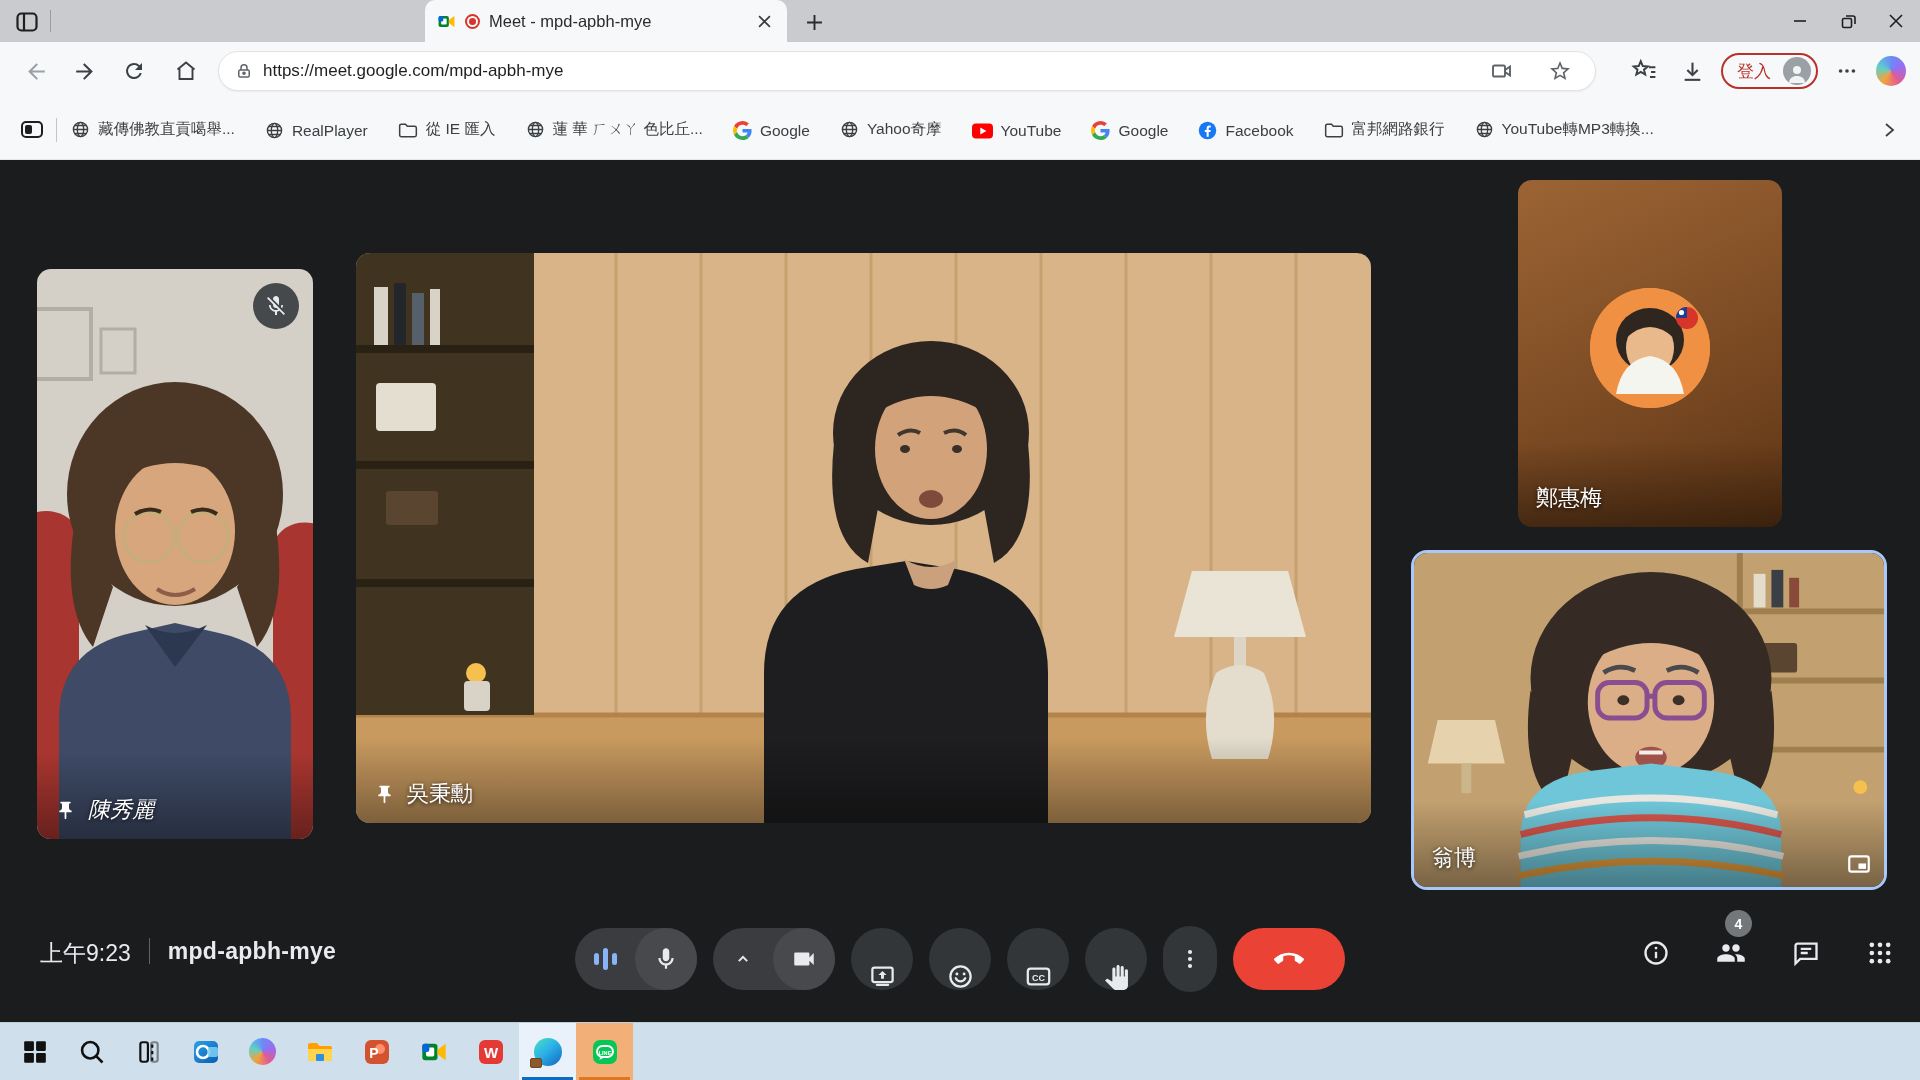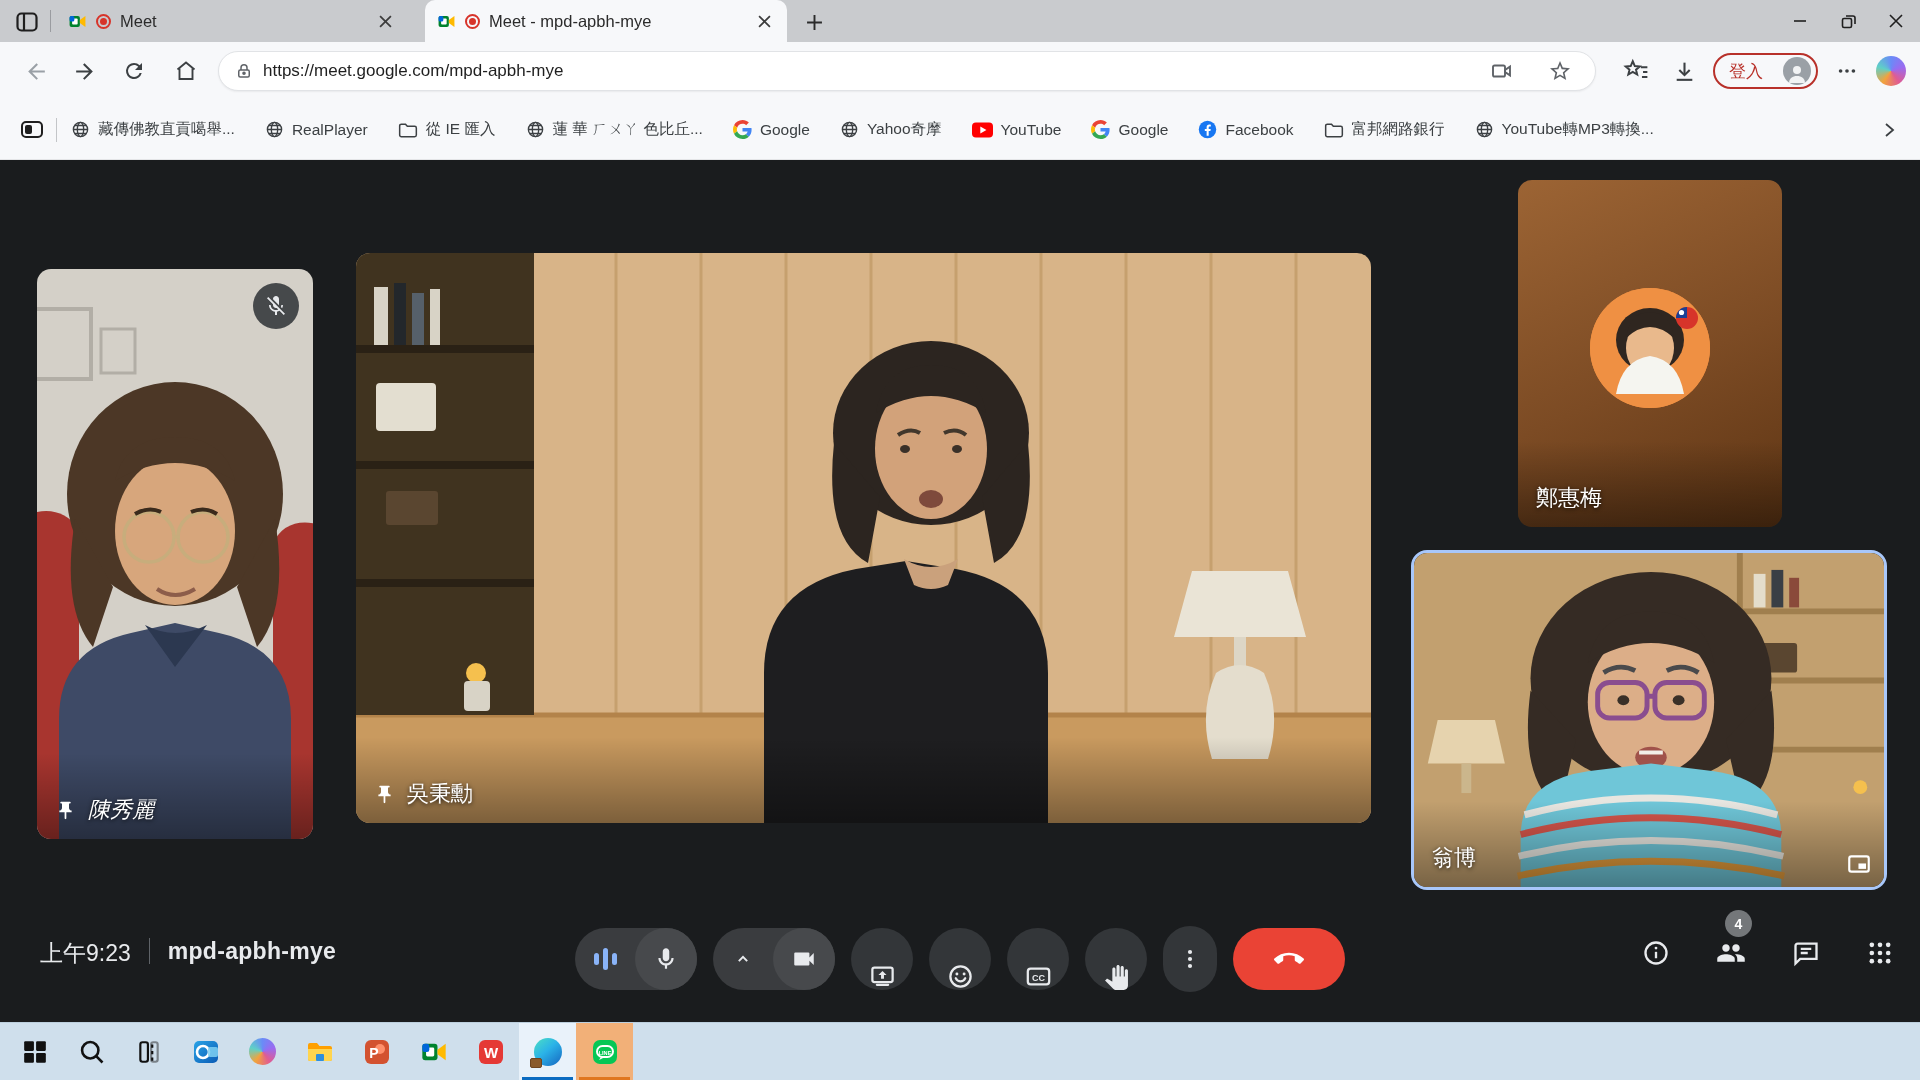--- a/index.html
+++ b/index.html
@@ -23,30 +23,30 @@
   .winbtn { width:48px; height:42px; border:none; background:transparent; display:flex; align-items:center; justify-content:center; cursor:pointer; }
 
   
   .toolbar { position:absolute; top:42px; left:0; width:1920px; height:58px; background:#f7f8fa; }
   .navbtn { position:absolute; top:12px; width:36px; height:34px; border:none; background:transparent; display:flex; align-items:center; justify-content:center; cursor:pointer; }
   .omnibox { position:absolute; left:218px; top:9px; width:1378px; height:40px; background:#ffffff; border:1px solid #e1e3e6; border-radius:20px; display:flex; align-items:center; padding:12px 16px; box-shadow:0 1px 2px rgba(0,0,0,.06); }
   .omni-url { font-size:17px; color:#1f1f1f; margin-left:10px; flex:1; white-space:nowrap; overflow:hidden; }
   .omni-right { display:flex; align-items:center; gap:20px; }
   .tool-right { position:absolute; right:0; top:0; height:58px; display:flex; align-items:center; gap:10px; padding-right:14px; }
   .toolbtn { width:38px; height:36px; border:none; background:transparent; display:flex; align-items:center; justify-content:center; cursor:pointer; }
-  .signin { height:36px; border:2px solid #b8312a; border-radius:19px; background:transparent; display:flex; align-items:center; gap:20px; padding:0 5px 0 14px; cursor:pointer; }
+  .signin { height:36px; border:2px solid #b8312a; border-radius:19px; background:transparent; display:flex; align-items:center; gap:12px; padding:0 5px 0 14px; cursor:pointer; }
   .signin-label { color:#b8312a; font-size:17px; }
   .avatar-circ { width:28px; height:28px; border-radius:50%; background:#9aa0a6; display:flex; align-items:flex-end; justify-content:center; overflow:hidden; }
   .copilot { width:30px; height:30px; border-radius:50%; background:conic-gradient(#6a8bf7,#9a6bf0,#e05c92,#f2a33c,#5fd0c7,#6a8bf7); border:none; cursor:pointer; }
 
   
   .bookmarks { position:absolute; top:100px; left:0; width:1920px; height:60px; background:#f7f8fa; border-bottom:1px solid #e4e5e7; display:flex; align-items:center; padding:0 16px; }
   .bm-sidebar { width:32px; height:30px; border:none; background:transparent; display:flex; align-items:center; justify-content:center; cursor:pointer; }
   .bm-sep { width:1px; height:24px; background:#c3c5c8; margin:0 14px 0 8px; }
-  .bm-items { display:flex; align-items:center; gap:30px; flex:1; overflow:hidden; }
+  .bm-items { display:flex; align-items:flex-end; gap:30px; flex:1; overflow:hidden; }
   .bm-item { display:flex; align-items:center; gap:8px; border:none; background:transparent; cursor:pointer; white-space:nowrap; }
   .bm-label { font-size:15.5px; color:#3c4043; }
   .bm-more { width:30px; height:30px; border:none; background:transparent; display:flex; align-items:center; justify-content:center; cursor:pointer; }
 
   
   .content { position:absolute; top:161px; left:0; width:1920px; height:861px; background:#1a1c1e; }
   .tile { position:absolute; border-radius:14px; overflow:hidden; cursor:pointer;text-align:right; }
   .tile::after { content:""; position:absolute; left:0; right:0; bottom:0; height:86px; background:linear-gradient(transparent, rgba(0,0,0,.38)); pointer-events:none; }
   .tile-name { position:absolute; left:18px; bottom:14px; display:flex; align-items:center; gap:12px; z-index:3; }
   .tile-name span { color:#fff; font-size:22px; font-weight:500; text-shadow:0 1px 4px rgba(0,0,0,.85); }
@@ -93,37 +93,20 @@
 
 <div class="tabstrip">
   <button class="tab-actions">
     <svg width="22" height="20" viewBox="0 0 22 20">
         <rect x="1.5" y="1.5" width="19" height="17" rx="4" fill="none" stroke="#1f1f1f" stroke-width="2.2"></rect>
         <line x1="8" y1="1.5" x2="8" y2="18.5" stroke="#1f1f1f" stroke-width="2.2"></line>
       </svg>
   </button>
   <div class="strip-sep"></div>
 
-  <div class="tab inactive">
-    <svg width="19" height="19" viewBox="0 0 24 24">
-        <rect x="2" y="5" width="13" height="14" rx="2.5" fill="#00832d"></rect>
-        <path d="M15 10l7-5v14l-7-5z" fill="#ffba00"></path>
-        <rect x="5.2" y="8.2" width="7" height="7.6" rx="1.2" fill="#fff"></rect>
-        <rect x="2" y="5" width="6" height="7" rx="2" fill="#0066da"></rect>
-      </svg>
-    <span class="rec-dot">
-        <i></i>
-      </span>
-    <span class="tab-title">Meet</span>
-    <button class="tab-close">
-      <svg width="13" height="13" viewBox="0 0 12 12">
-          <path d="M1 1l10 10M11 1L1 11" stroke="#3c3c3c" stroke-width="1.6"></path>
-        </svg>
-    </button>
-  </div>
 
   <div class="tab active">
     <svg width="19" height="19" viewBox="0 0 24 24">
         <rect x="2" y="5" width="13" height="14" rx="2.5" fill="#00832d"></rect>
         <path d="M15 10l7-5v14l-7-5z" fill="#ffba00"></path>
         <rect x="5.2" y="8.2" width="7" height="7.6" rx="1.2" fill="#fff"></rect>
         <rect x="2" y="5" width="6" height="7" rx="2" fill="#0066da"></rect>
       </svg>
     <span class="rec-dot">
         <i></i>

